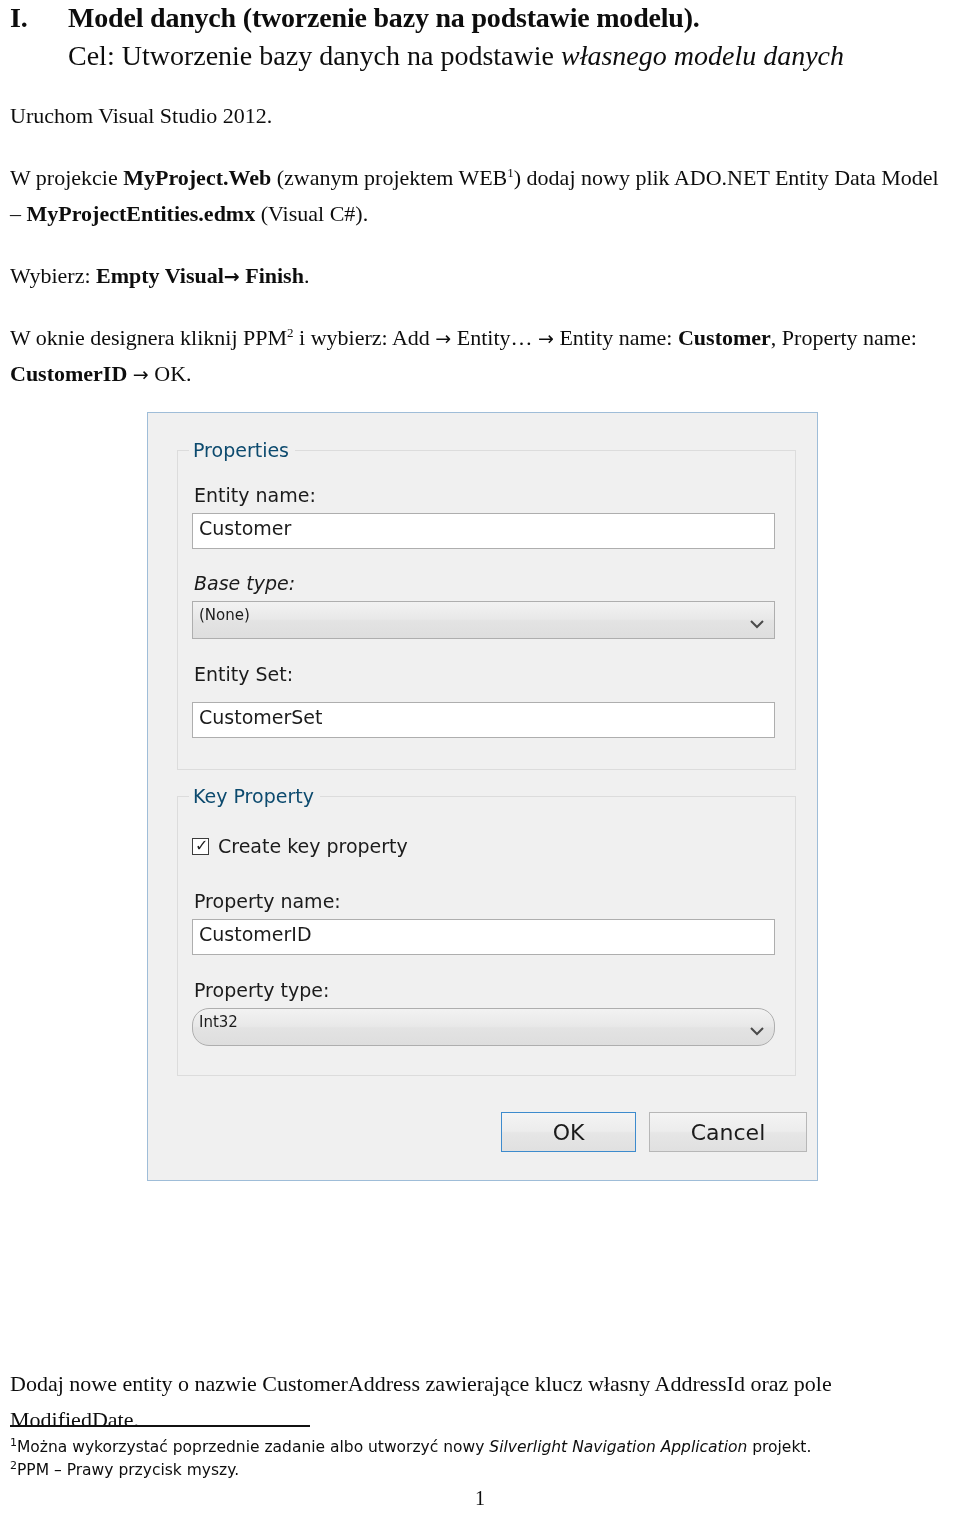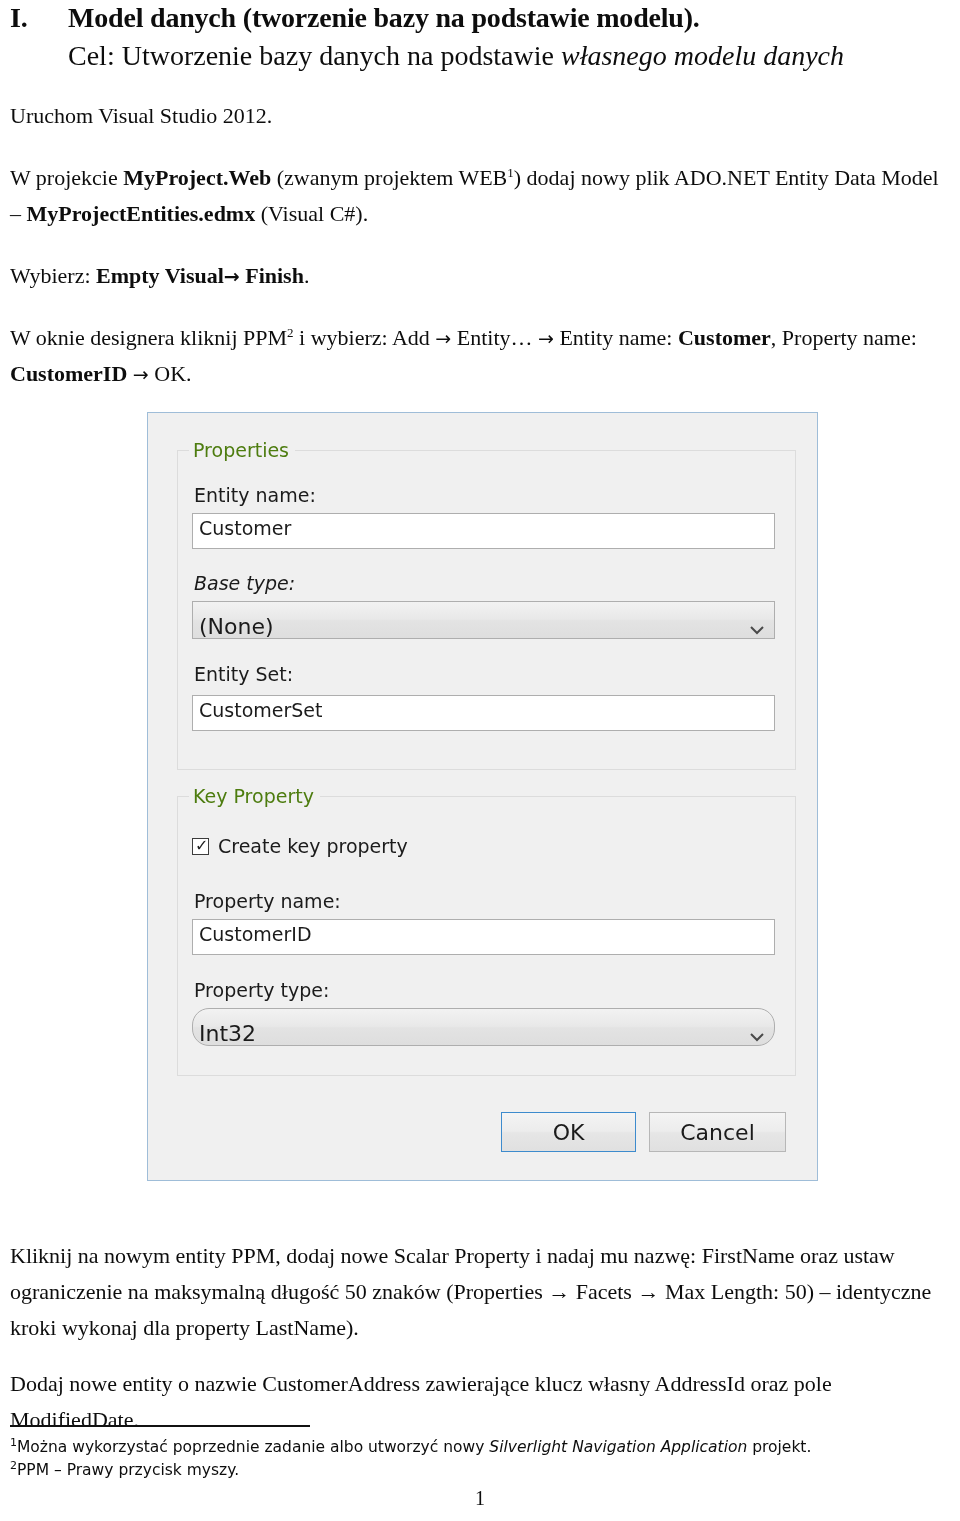--- a/index.html
+++ b/index.html
@@ -86,21 +86,21 @@
   }
   .group-props { left: 29px; top: 37px; width: 619px; height: 320px; }
   .group-key   { left: 29px; top: 383px; width: 619px; height: 280px; }
   .group-title {
     position: absolute;
     top: -12px;
     left: 11px;
     background: #f0f0f0;
     padding: 0 6px 0 4px;
     font-size: 19px;
-    color: #4d7c0f;
+    color: #0c4a6e;
     white-space: nowrap;
   }
   .fld-label {
     position: absolute;
     font-size: 19px;
     color: #1b1b1b;
     white-space: nowrap;
   }
   .textbox {
     position: absolute;
@@ -111,23 +111,23 @@
     color: #1b1b1b;
     padding: 3px 0 0 6px;
     white-space: nowrap;
     overflow: hidden;
   }
   .combobox {
     position: absolute;
     box-sizing: border-box;
     background: linear-gradient(to bottom, #f2f2f2 0%, #e8e8e8 48%, #e3e3e3 52%, #dedede 100%);
     border: 1px solid #aeaeae;
-    font-size: 22px;
-    color: #1b1b1b;
-    padding: 12px 0 0 6px;
+    font-size: 15px;
+    color: #1b1b1b;
+    padding: 4px 0 0 6px;
     white-space: nowrap;
     overflow: hidden;
   }
   .combo-arrow {
     position: absolute;
     right: 10px;
     top: 50%;
     transform: translateY(-50%);
     width: 14px;
     height: 10px;
@@ -251,21 +251,21 @@
         <div class="combobox" style="left:14px; top:150px; width:583px; height:38px;">
           <span>(None)</span>
           <span class="combo-arrow">
             <svg width="14" height="10" viewBox="0 0 14 10">
                 <path d="M1 2 L7 8 L13 2" fill="none" stroke="currentColor" stroke-width="2"></path>
               </svg>
           </span>
         </div>
 
         <div class="fld-label" style="left:16px; top:212px;">Entity Set:</div>
-        <div class="textbox" style="left:14px; top:244px; width:583px; height:36px;">CustomerSet</div>
+        <div class="textbox" style="left:14px; top:251px; width:583px; height:36px;">CustomerSet</div>
       </div>
 
       <div class="groupbox group-key">
         <div class="group-title">Key Property</div>
 
         <div class="checkrow" style="left:14px; top:38px;">
           <span class="checkbox">
               <span class="tick">✓</span>
             </span>
           <span>Create key property</span>
@@ -279,27 +279,24 @@
           <span>Int32</span>
           <span class="combo-arrow">
             <svg width="14" height="10" viewBox="0 0 14 10">
                 <path d="M1 2 L7 8 L13 2" fill="none" stroke="currentColor" stroke-width="2"></path>
               </svg>
           </span>
         </div>
       </div>
 
       <div class="btn default" style="left:353px; top:699px; width:135px;">OK</div>
-      <div class="btn" style="left:501px; top:699px; width:137px;text-align:center;">Cancel</div>
+      <div class="btn" style="left:501px; top:699px; width:158px;text-align:center;">Cancel</div>
     </div>
   </div>
 
-  <div class="para" style="position:absolute; left:10px; top:1212px; width:945px;">
-    <span>Kliknij na nowym entity PPM, dodaj nowe Scalar Property i nadaj mu nazwę: FirstName oraz ustaw ograniczenie na maksymalną długość 50 znaków (Properties → Facets → Max Length: 50) – identyczne kroki wykonaj dla property LastName).</span>
-  </div>
 
   <div class="para" style="position:absolute; left:10px; top:1340px; width:945px;">
     <span>Dodaj nowe entity o nazwie CustomerAddress zawierające klucz własny AddressId oraz pole ModifiedDate.</span>
   </div>
 
   <div class="footnote-area">
     <div class="footnote-rule"></div>
     <div class="footnote">
       <sup>1</sup><span>Można wykorzystać poprzednie zadanie albo utworzyć nowy </span><i>Silverlight Navigation Application</i><span> projekt.</span>
     </div>

